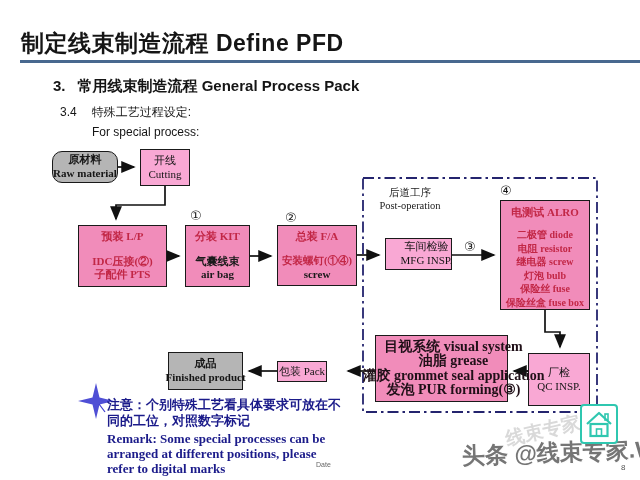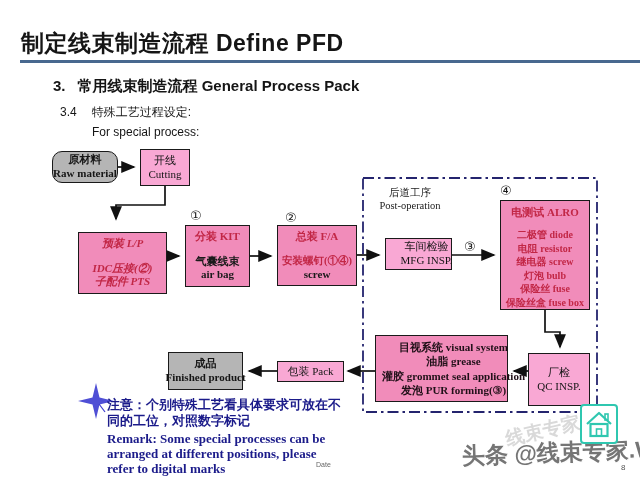--- a/index.html
+++ b/index.html
@@ -24,21 +24,21 @@
   .box{position:absolute;border:1.5px solid #1a1a1a;display:flex;flex-direction:column;
        align-items:center;justify-content:center;text-align:center;line-height:1.25;
        font-size:11px;background:#fff;box-sizing:border-box;}
   .box .nw{white-space:nowrap;}
   .gray-box{background:var(--gray);font-weight:bold;}
   .white-box{background:#f9a8d4;}
   .pink-box{background:var(--pink);font-weight:bold;color:var(--red);}
   .pink-box .black{color:#1a1a1a;}
   .gap8{margin-top:11px;}
   .alro-items div{font-size:10px;line-height:13.5px;white-space:nowrap;}
-  .visual-box div{font-size:11px;line-height:14.5px;white-space:nowrap;color:#201018;padding-left:24px;}
+  .visual-box div{font-size:14px;line-height:14.5px;white-space:nowrap;color:#201018;padding-left:24px;}
 
   .marker{position:absolute;font-size:13px;color:#1a1a1a;font-family:"DejaVu Sans",sans-serif;}
   .postop{left:374px;top:186px;width:72px;text-align:center;font-size:10.5px;line-height:13px;
           color:#1a1a1a;white-space:nowrap;}
 
   .note{left:107px;top:397px;width:300px;font-weight:bold;font-size:13px;line-height:16px;
         color:var(--navy);}
   .remark{left:107px;top:431px;width:300px;font-weight:bold;font-size:13px;line-height:15px;
         color:var(--navy);}
   .date{left:316px;top:461px;font-size:7px;color:#666;font-family:"Liberation Sans",sans-serif;}
@@ -90,21 +90,21 @@
   <div class="box gray-box" style="left:52px;top:151px;width:66px;height:32px;border-radius:10px;">
     <div class="nw">原材料</div>
     <div class="nw">Raw material</div>
   </div>
 
   <div class="box white-box" style="left:140px;top:149px;width:50px;height:37px;">
     <div class="nw">开线</div>
     <div class="nw">Cutting</div>
   </div>
 
-  <div class="box pink-box" style="left:78px;top:232px;width:89px;height:62px;font-style:italic;">
+  <div class="box pink-box" style="left:78px;top:225px;width:89px;height:62px;">
     <div class="nw">预装 L/P</div>
     <div class="nw gap8">IDC压接(②)</div>
     <div class="nw">子配件 PTS</div>
   </div>
 
   <div class="abs marker" style="left:190px;top:208px;">①</div>
   <div class="box pink-box" style="left:185px;top:225px;width:65px;height:62px;">
     <div class="nw">分装 KIT</div>
     <div class="nw gap8 black">气囊线束</div>
     <div class="nw black">air bag</div>
@@ -147,21 +147,21 @@
     <div class="nw">QC INSP.</div>
   </div>
 
   <div class="box pink-box visual-box" style="left:375px;top:335px;width:133px;height:67px;">
     <div>目视系统 visual system</div>
     <div>油脂 grease</div>
     <div>灌胶 grommet seal application</div>
     <div>发泡 PUR forming(③)</div>
   </div>
 
-  <div class="box white-box" style="left:277px;top:361px;width:67px;height:21px;">
+  <div class="box white-box" style="left:277px;top:361px;width:50px;height:21px;">
     <div class="nw">包装 Pack</div>
   </div>
 
   <div class="box gray-box" style="left:168px;top:352px;width:75px;height:38px;">
     <div class="nw">成品</div>
     <div class="nw">Finished product</div>
   </div>
 
   <svg class="layer" style="left:76px;top:381px;" width="42" height="42" viewBox="0 0 42 42">
     <polygon points="20,2 23.5,16.5 38,20 23.5,23.5 20,38 16.5,23.5 2,20 16.5,16.5" fill="#3c3cd0" opacity="0.9"></polygon>

